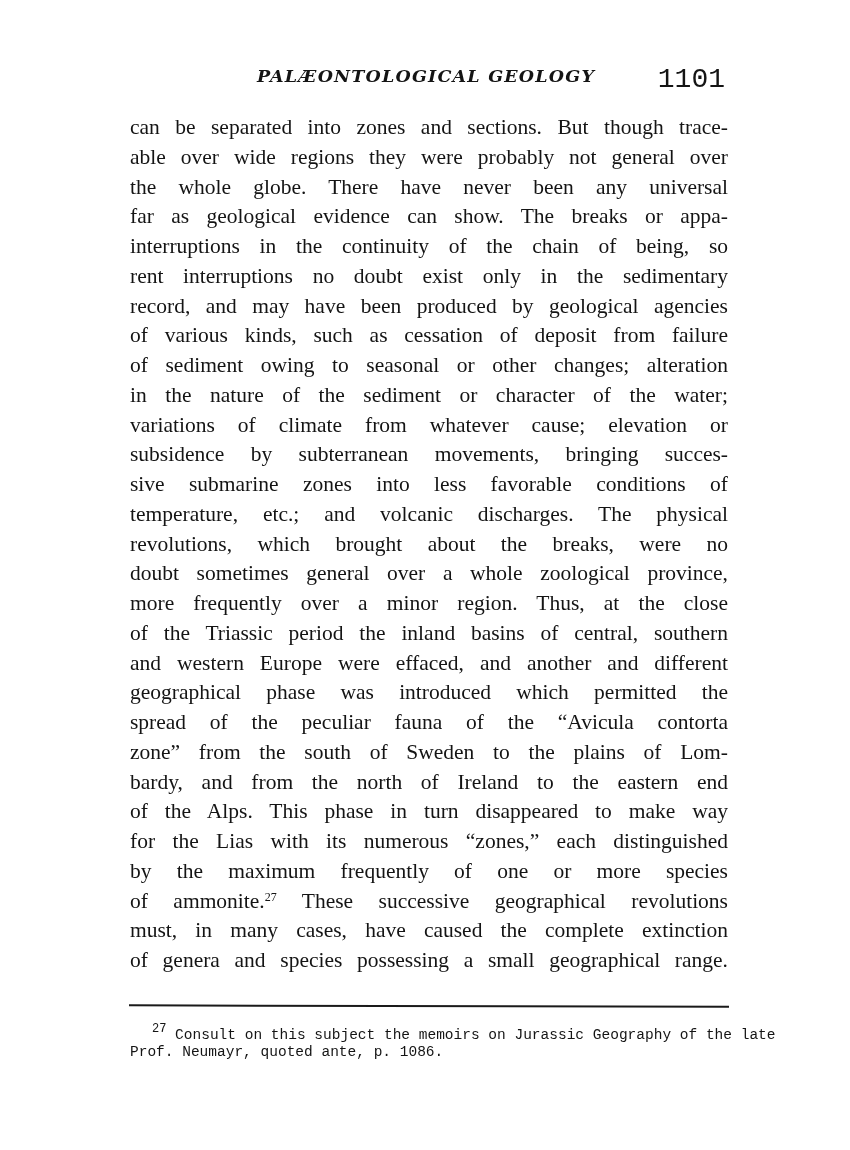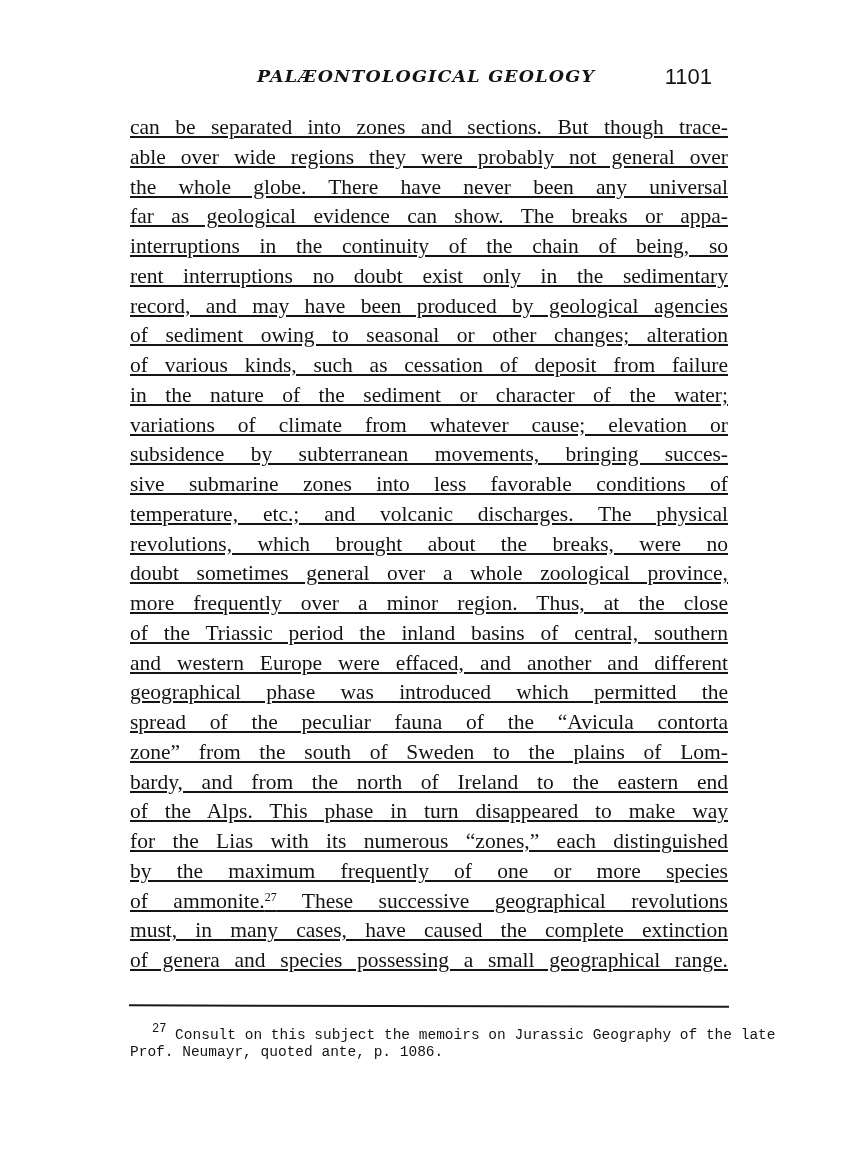--- a/index.html
+++ b/index.html
@@ -32,42 +32,41 @@
       left: 127px;
       top: 0;
       font-family: "DejaVu Serif", "Liberation Serif", serif;
       font-style: italic;
       font-weight: bold;
       font-size: 17.5px;
       letter-spacing: 1.2px;
     }
     .page-number {
       position: absolute;
-      right: 16px;
+      right: 3px;
       top: -2px;
-      font-family: Liberation Sans, sans-serif;
-      font-size: 22px;
+      font-family: Liberation Mono, monospace;
+      font-size: 28px;
     }
     .body-text {
       position: absolute;
       top: 113px;
       left: 130px;
       width: 598px;
     }
     .line {
       display: block;
       height: 29.75px;
       line-height: 29.75px;
       font-family: "Liberation Serif", "DejaVu Serif", serif;
       font-size: 21.5px;
       text-align: justify;
       text-align-last: justify;
       white-space: nowrap;
       overflow: visible;
-      text-decoration: underline;
     }
     .line.last {
       text-align-last: justify;
     }
     .footnote-rule {
       position: absolute;
       top: 1005px;
       left: 129px;
       width: 600px;
       height: 0;
@@ -109,22 +108,22 @@
   </div>
 
   <div class="body-text">
     <span class="line">can be separated into zones and sections.  But though trace-</span>
     <span class="line">able over wide regions they were probably not general over</span>
     <span class="line">the whole globe.  There have never been any universal</span>
     <span class="line">far as geological evidence can show.  The breaks or appa-</span>
     <span class="line">interruptions in the continuity of the chain of being, so</span>
     <span class="line">rent interruptions no doubt exist only in the sedimentary</span>
     <span class="line">record, and may have been produced by geological agencies</span>
+    <span class="line">of various kinds, such as cessation of deposit from failure</span>
     <span class="line">of sediment owing to seasonal or other changes; alteration</span>
-    <span class="line">of various kinds, such as cessation of deposit from failure</span>
     <span class="line">in the nature of the sediment or character of the water;</span>
     <span class="line">variations of climate from whatever cause; elevation or</span>
     <span class="line">subsidence by subterranean movements, bringing succes-</span>
     <span class="line">sive submarine zones into less favorable conditions of</span>
     <span class="line">temperature, etc.; and volcanic discharges.  The physical</span>
     <span class="line">revolutions, which brought about the breaks, were no</span>
     <span class="line">doubt sometimes general over a whole zoological province,</span>
     <span class="line">more frequently over a minor region.  Thus, at the close</span>
     <span class="line">of the Triassic period the inland basins of central, southern</span>
     <span class="line">and western Europe were effaced, and another and different</span>

